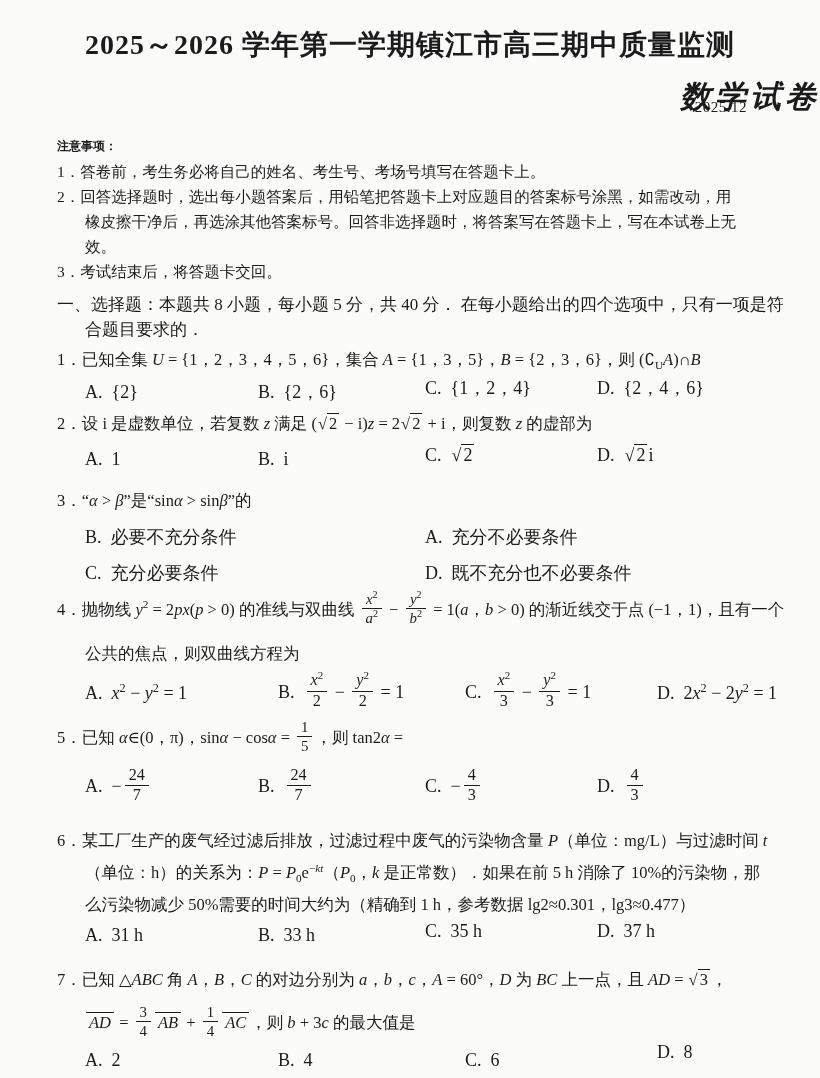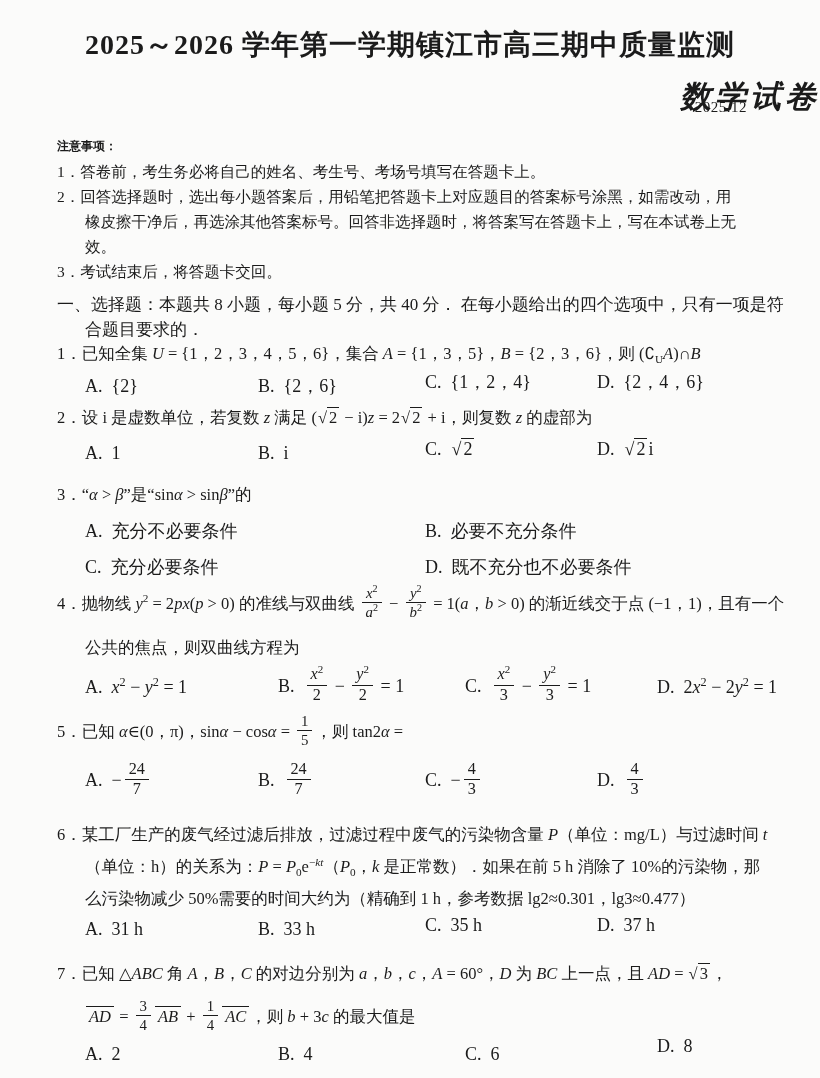--- a/index.html
+++ b/index.html
@@ -40,21 +40,21 @@
   
   .frac{display:inline-flex;flex-direction:column;vertical-align:middle;text-align:center;
         margin:0 3px;font-size:0.9em;line-height:1.1;position:relative;top:-2px;}
   .frac .fn{display:block;padding:0 4px 1px;border-bottom:1.4px solid #1b1b1b;}
   .frac .fd{display:block;padding:1px 4px 0;}
   .sqrt{display:inline-block;white-space:nowrap;margin:0 1px;}
   .sqrt .rsign{display:inline-block;}
   .sqrt .rbody{display:inline-block;border-top:1.4px solid #1b1b1b;padding:0 2px;line-height:1.2;}
   .ol{display:inline-block;border-top:1.4px solid #1b1b1b;padding:1px 3px 0;line-height:1.1;margin:0 1px;}
   
-  .mt6{} .mt8{margin-top:8px;} .mt10{margin-top:8px;gap:20px;}
+  .mt6{margin-top:6px;} .mt8{margin-top:8px;} .mt10{margin-top:8px;gap:20px;}
   .mt12{margin-top:12px;} .mt14{margin-top:14px;} .mt16{margin-top:8px;}
   .mt18{margin-top:18px;} .mt22{margin-top:22px;}
 </style>
 </head>
 <body>
 
 <div class="page">
 
   <div class="title1">2025～2026 学年第一学期镇江市高三期中质量监测</div>
 
@@ -95,22 +95,22 @@
         <div class="opt"><span class="olabel">A.</span><span><span>1</span></span></div>
         <div class="opt"><span class="olabel">B.</span><span><span>i</span></span></div>
         <div class="opt r4"><span class="olabel">C.</span><span><span class="sqrt"><span class="rsign">√</span><span class="rbody">2</span></span></span></div>
         <div class="opt r4"><span class="olabel">D.</span><span><span class="sqrt"><span class="rsign">√</span><span class="rbody">2</span></span><span>i</span></span></div>
       </div>
     </div>
 
     <div>
       <div class="stem mt18"><span>3．“</span><i>α</i><span> &gt; </span><i>β</i><span>”是“sin</span><i>α</i><span> &gt; sin</span><i>β</i><span>”的</span></div>
       <div class="opts opts2 mt12">
+        <div class="opt"><span class="olabel">B.</span><span><span>必要不充分条件</span></span></div>
         <div class="opt"><span class="olabel">A.</span><span><span>充分不必要条件</span></span></div>
-        <div class="opt"><span class="olabel">B.</span><span><span>必要不充分条件</span></span></div>
       </div>
       <div class="opts opts2 mt12">
         <div class="opt"><span class="olabel">C.</span><span><span>充分必要条件</span></span></div>
         <div class="opt"><span class="olabel">D.</span><span><span>既不充分也不必要条件</span></span></div>
       </div>
     </div>
 
     <div>
       <div class="stem mt16"><span>4．抛物线 </span><i>y</i><sup>2</sup><span> = 2</span><i>px</i><span>(</span><i>p</i><span> &gt; 0) 的准线与双曲线 </span><span class="frac">
             <span class="fn"><i>x</i><sup>2</sup></span>

